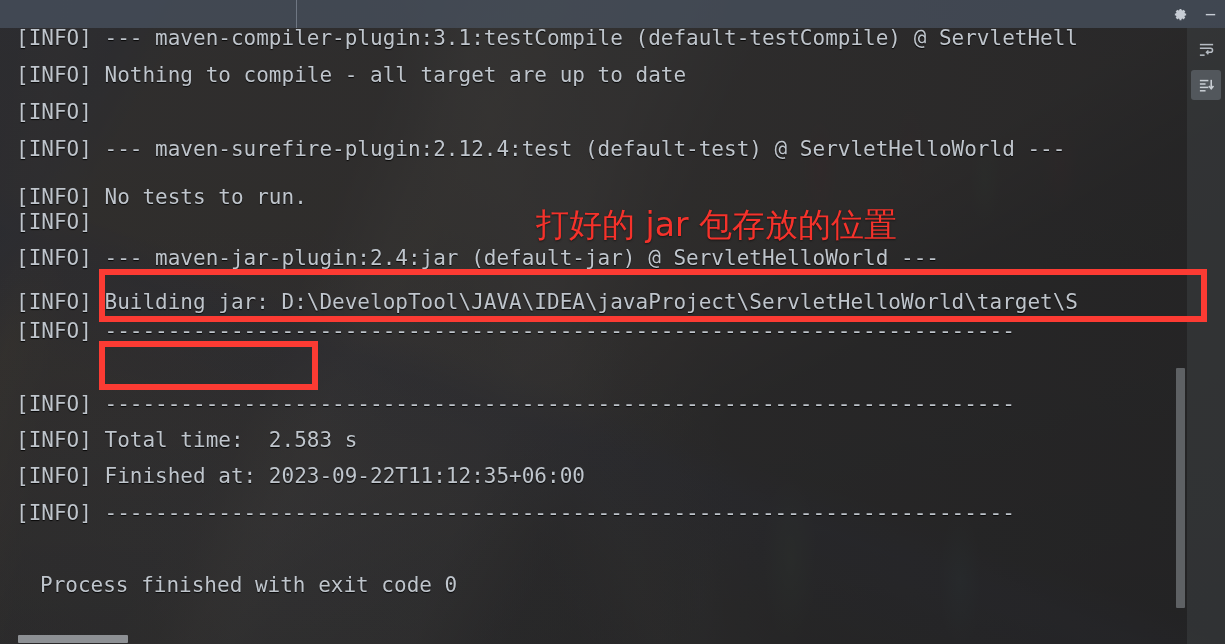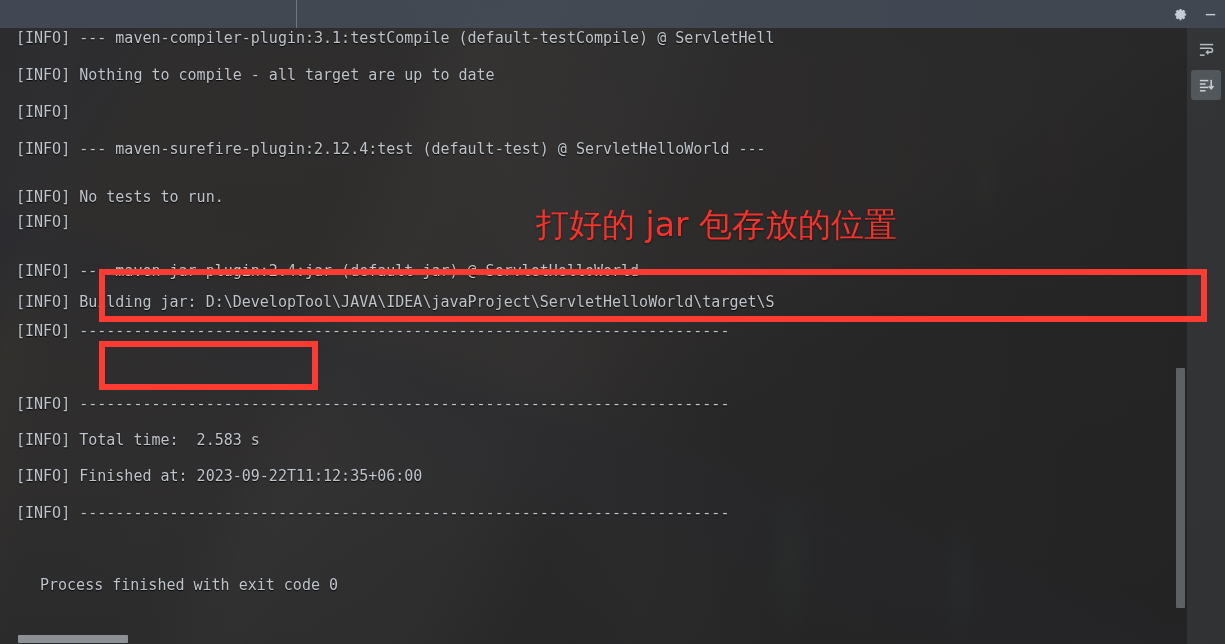--- a/index.html
+++ b/index.html
@@ -120,21 +120,21 @@
     width: 1187px;
     height: 616px;
     z-index: 3;
     overflow: hidden;
   }
   .line {
     position: absolute;
     left: 16px;
     white-space: pre;
     font-family: "DejaVu Sans Mono", "Liberation Mono", monospace;
-    font-size: 15px;
+    font-size: 21px;
     line-height: 24px;
     color: #bfc5cc;
     letter-spacing: 0px;
     text-shadow: 0 1px 1px rgba(0,0,0,0.85);
   }
 
   
   .red-box {
     position: absolute;
     z-index: 8;
@@ -194,21 +194,21 @@
   <div id="wallpaper-dim"></div>
   <div id="wallpaper-vignette"></div>
 
   <div id="console">
     <div class="line" style="top:-2px;">[INFO] --- maven-compiler-plugin:3.1:testCompile (default-testCompile) @ ServletHell</div>
     <div class="line" style="top:35px;">[INFO] Nothing to compile - all target are up to date</div>
     <div class="line" style="top:72px;">[INFO]</div>
     <div class="line" style="top:109px;">[INFO] --- maven-surefire-plugin:2.12.4:test (default-test) @ ServletHelloWorld ---</div>
     <div class="line" style="top:145px;margin-top:12px;">[INFO] No tests to run.</div>
     <div class="line" style="top:182px;">[INFO]</div>
-    <div class="line" style="top:231px;">[INFO] --- maven-jar-plugin:2.4:jar (default-jar) @ ServletHelloWorld ---</div>
+    <div class="line" style="top:218px;">[INFO] --- maven-jar-plugin:2.4:jar (default-jar) @ ServletHelloWorld ---</div>
     <div class="line" style="top:262px;text-align:center;">[INFO] Building jar: D:\DevelopTool\JAVA\IDEA\javaProject\ServletHelloWorld\target\S</div>
     <div class="line" style="top:291px;">[INFO] ------------------------------------------------------------------------</div>
     <div class="line" style="top:364px;">[INFO] ------------------------------------------------------------------------</div>
     <div class="line" style="top:400px;">[INFO] Total time:  2.583 s</div>
     <div class="line" style="top:436px;">[INFO] Finished at: 2023-09-22T11:12:35+06:00</div>
     <div class="line" style="top:473px;">[INFO] ------------------------------------------------------------------------</div>
     <div class="line" style="top:509px;"></div>
     <div class="line" style="top:545px;margin-left:24px;">Process finished with exit code 0</div>
   </div>
 

